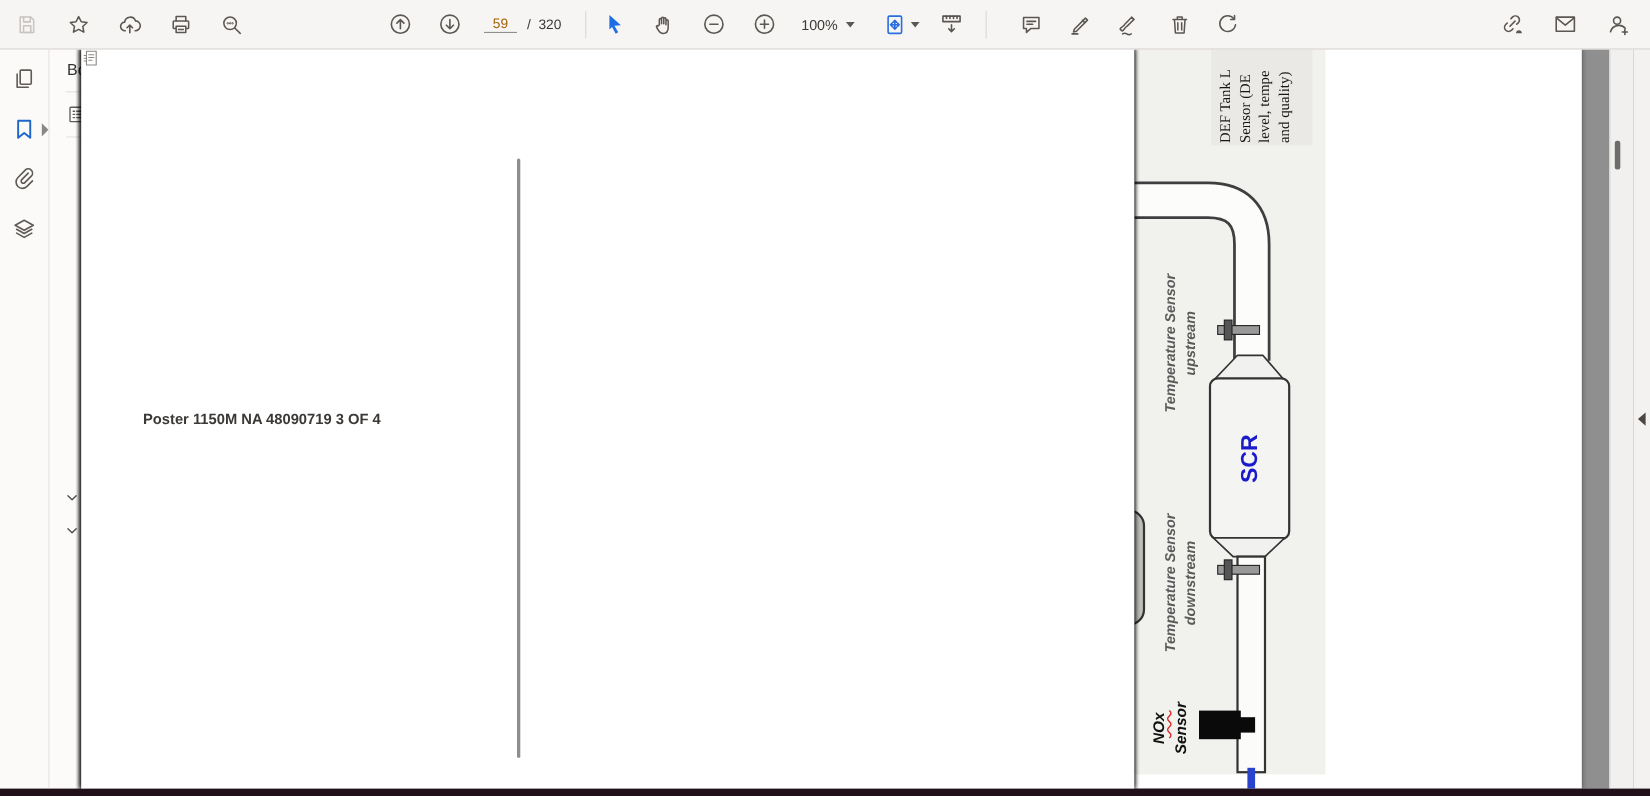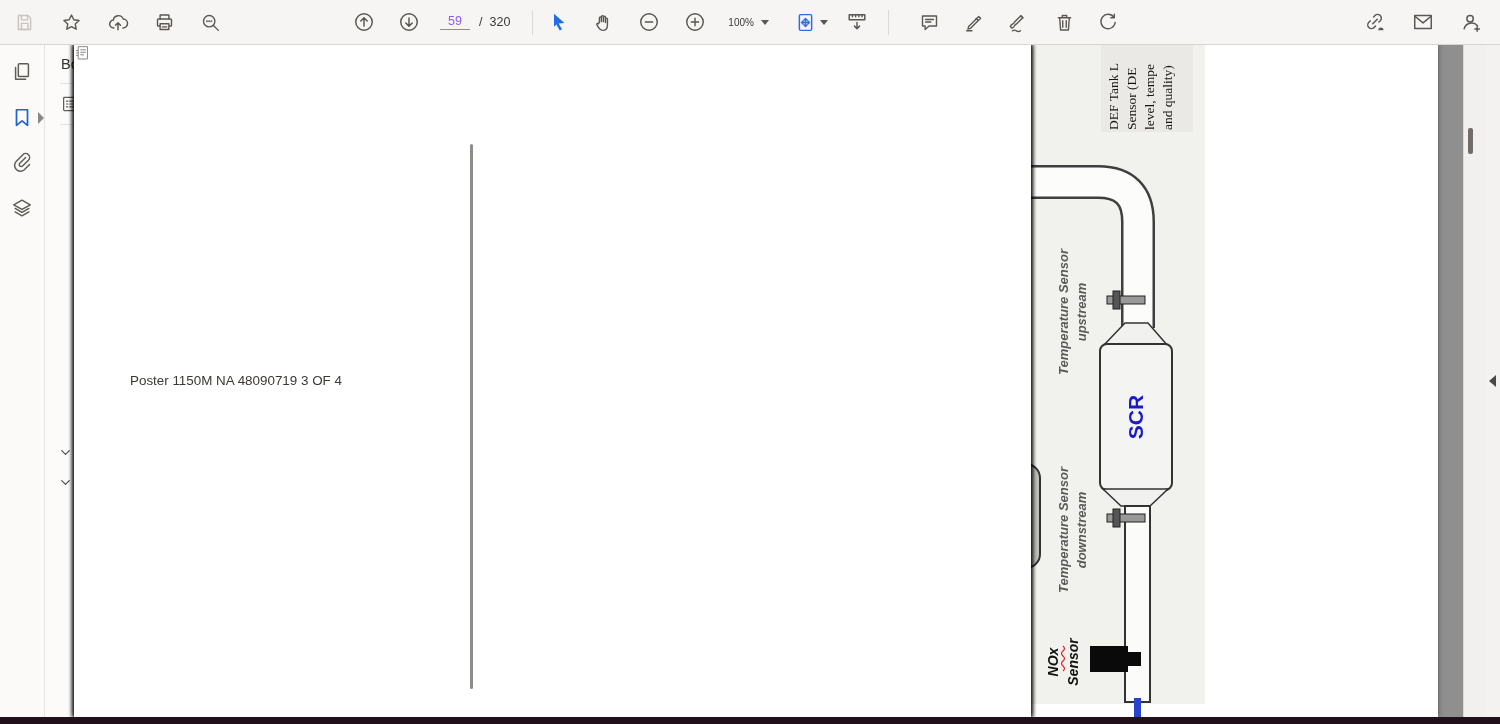--- a/index.html
+++ b/index.html
@@ -4,21 +4,21 @@
 <style>
   html,body{margin:0;padding:0;background:#8f8f8f;}
   body{width:1500px;height:724px;overflow:hidden;font-family:"Liberation Sans",sans-serif;position:relative;}
   .app{position:absolute;inset:0;}
   
   .toolbar{position:absolute;left:0;top:0;width:1500px;height:44px;background:#f7f5f3;border-bottom:1px solid #d8d4d1;display:flex;align-items:center;z-index:30;}
   .tbtn{display:inline-flex;align-items:center;justify-content:center;cursor:pointer;}
   .tbtn svg{display:block;stroke:#5b5752;fill:none;stroke-width:1.6;stroke-linecap:round;stroke-linejoin:round;}
   .tbtn.disabled svg{stroke:#c8c4c0;}
   .vdiv{width:1px;height:25px;background:#dcd8d5;}
-  .pagebox{width:30px;text-align:center;font-size:12.5px;color:#8b5cf6;border-bottom:1px solid #928d88;padding-bottom:1px;}
+  .pagebox{width:30px;text-align:center;font-size:12.5px;color:#a16207;border-bottom:1px solid #928d88;padding-bottom:1px;}
   .tbtxt{font-size:12.5px;color:#3c3936;}
   .caret{width:0;height:0;border-left:4px solid transparent;border-right:4px solid transparent;border-top:5px solid #5b5752;}
   .rightgrp{margin-left:auto;display:flex;align-items:center;gap:26px;margin-right:18px;}
   
   .rail{position:absolute;left:0;top:44px;bottom:7px;width:44px;background:#fbfaf9;border-right:1px solid #e5e2e0;z-index:20;}
   .rail .ric{position:absolute;left:11px;width:22px;height:22px;cursor:pointer;}
   .rail .ric svg{display:block;stroke:#5f5b57;fill:none;stroke-width:1.6;stroke-linecap:round;stroke-linejoin:round;}
   .rail .ric.active svg{stroke:#1f66c9;stroke-width:1.9;}
   .rail-notch{position:absolute;left:38px;top:68px;width:0;height:0;border-top:6px solid transparent;border-bottom:6px solid transparent;border-left:6px solid #8a8784;}
   
@@ -33,21 +33,21 @@
   .optbtn svg{stroke:#5f5b57;fill:none;stroke-width:1.5;stroke-linecap:round;}
   .optdiv{width:1px;height:24px;background:#e4e1df;margin-left:14px;}
   .bm-list{padding-top:7px;}
   .bm-row{display:flex;align-items:center;height:30.5px;padding-left:14px;cursor:pointer;font-size:13.4px;color:#3b3835;}
   .chev{width:20px;display:inline-flex;visibility:hidden;}
   .bm-row.folder .chev{visibility:visible;}
   .chev svg{stroke:#504d4a;fill:none;stroke-width:1.6;stroke-linecap:round;stroke-linejoin:round;}
   .bicon{display:inline-flex;margin-right:7px;}
   .bicon svg{stroke:#8a8784;fill:none;stroke-width:1.4;stroke-linecap:round;stroke-linejoin:round;}
   .pagei{display:none;}
-  .bm-row.page{padding-left:49px;}
+  .bm-row.page{padding-left:49px;font-weight:bold;}
   .bm-row.page .pagei{display:inline-flex;}
   .panel-sb{position:absolute;right:7px;top:100px;width:3px;height:545px;background:#8f8c89;border-radius:2px;}
   
   .lstrip{position:absolute;left:480px;top:44px;bottom:7px;width:20px;background:#f1efed;border-right:1px solid #d9d6d3;z-index:14;}
   .lstrip .tri{position:absolute;left:6px;top:331px;width:0;height:0;border-top:6px solid transparent;border-bottom:6px solid transparent;border-right:7px solid #4a4744;}
   .rstrip{position:absolute;right:0;top:44px;bottom:7px;width:15px;background:#f4f2f0;z-index:14;}
   .rstrip .tri{position:absolute;left:4px;top:331px;width:0;height:0;border-top:6px solid transparent;border-bottom:6px solid transparent;border-right:7px solid #4a4744;}
   .vscroll{position:absolute;right:15px;top:44px;bottom:7px;width:21px;background:#f1f0ee;border-left:1px solid #dbd8d5;z-index:14;}
   .vscroll .thumb{position:absolute;left:4px;top:84px;width:5px;height:26px;background:#6f6c69;border-radius:2px;}
   
@@ -129,21 +129,21 @@
           <circle cx="12" cy="12" r="9"></circle>
           <path d="M8 12h8"></path>
         </svg>
     </span>
     <span class="tbtn" style="margin-left:24px">
       <svg width="22" height="22" viewBox="0 0 24 24">
           <circle cx="12" cy="12" r="9"></circle>
           <path d="M8 12h8M12 8v8"></path>
         </svg>
     </span>
-    <span class="tbtxt" style="margin-left:22px;font-size:10px">100%</span>
+    <span class="tbtxt" style="margin-left:22px;font-size:13px">100%</span>
     <span class="caret" style="margin-left:7px"></span>
     <span class="tbtn" style="margin-left:26px">
       <svg width="21" height="21" viewBox="0 0 24 24" style="stroke:#2a6fe0;stroke-width:1.7">
           <rect x="5" y="3" width="14" height="18" rx="1.5"></rect>
           <path d="M12 7.5v9M7.5 12h9M12 7.5l-1.7 1.7M12 7.5l1.7 1.7M12 16.5l-1.7-1.7M12 16.5l1.7-1.7M7.5 12l1.7-1.7M7.5 12l1.7 1.7M16.5 12l-1.7-1.7M16.5 12l-1.7 1.7"></path>
         </svg>
     </span>
     <span class="caret" style="margin-left:4px"></span>
     <span class="tbtn" style="margin-left:18px">
       <svg width="22" height="22" viewBox="0 0 24 24">

